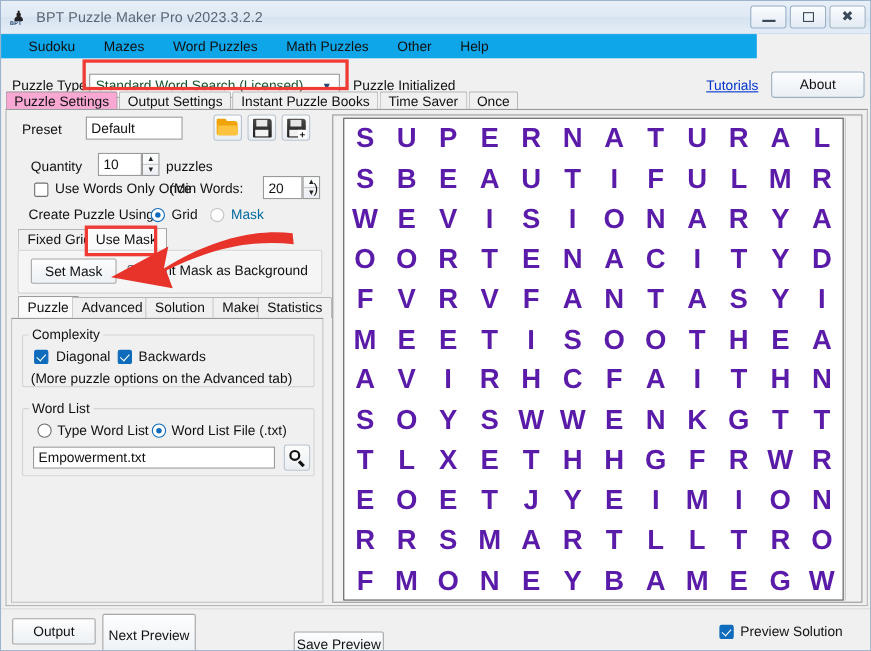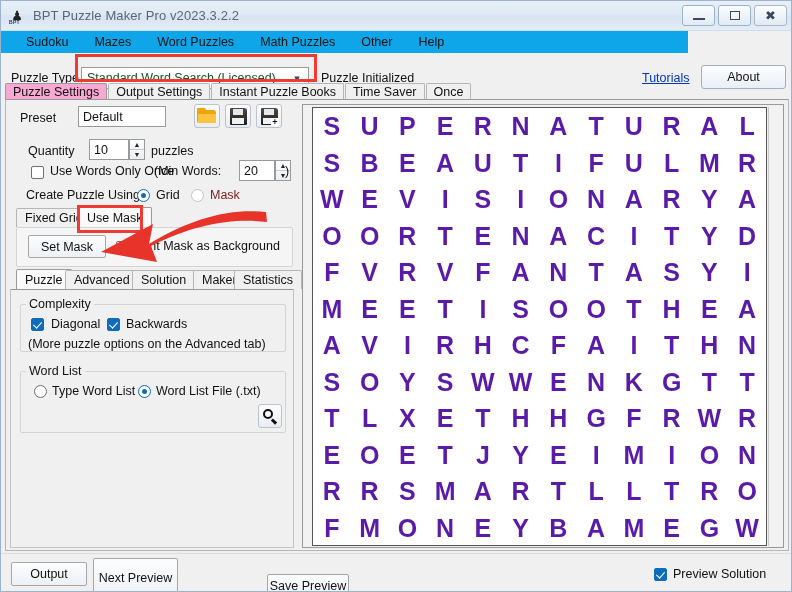--- a/index.html
+++ b/index.html
@@ -106,21 +106,21 @@
   
   .content {
     position:absolute; left:4px; top:98px; width:784px; height:452px;
     background:#f0f0f0; border:1px solid #b6b6b6; border-top:1px solid #9a9a9a;
   }
 
   
   .leftcol { position:absolute; left:0; top:0; width:292px; height:452px; }
 
   .lbl { position:absolute; font-size:12.5px; color:#111; white-space:nowrap; }
-  .lbl.dim { color:#7f1d1d; }
+  .lbl.dim { color:#0369a1; }
 
   .tbox {
     position:absolute; background:#fff; border:1px solid #9a9a9a;
     font-size:12.5px; color:#111; display:flex; align-items:center;
     padding-left:4px;
   }
 
   .iconbtn {
     position:absolute; width:26px; height:24px;
     background: linear-gradient(to bottom,#fdfdfd,#e9edf2);
@@ -404,20 +404,23 @@
       <span class="cb checked" style="left:101px; top:218px;"></span>
       <span class="lbl" style="left:120px; top:217px;">Backwards</span>
       <span class="lbl" style="left:22px; top:237px;">(More puzzle options on the Advanced tab)</span>
 
       <div class="groupbox" style="left:14px; top:271px; width:266px; height:62px;"></div>
       <span class="grouptitle" style="left:20px; top:264px;">Word List</span>
       <span class="rb" style="left:28px; top:285px;"></span>
       <span class="lbl" style="left:46px; top:284px;">Type Word List</span>
       <span class="rb sel" style="left:132px; top:285px;"></span>
       <span class="lbl" style="left:150px; top:284px;">Word List File (.txt)</span>
+      <div class="tbox" style="left:24px; top:306px; width:220px; height:20px;">
+        <span>Empowerment.txt</span>
+      </div>
       <div class="iconbtn" style="left:252px; top:304px; width:24px; height:24px;">
         <span class="mag-ico">
             <span class="ring"></span>
             <span class="hand"></span>
           </span>
       </div>
     </div>
 
     <div class="previewwrap">
       <div class="pv-left-strip"></div>

